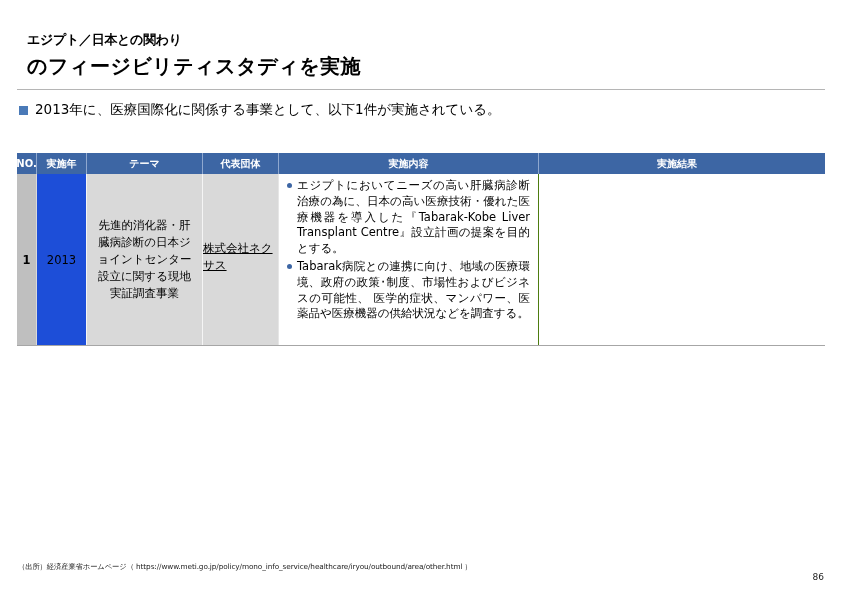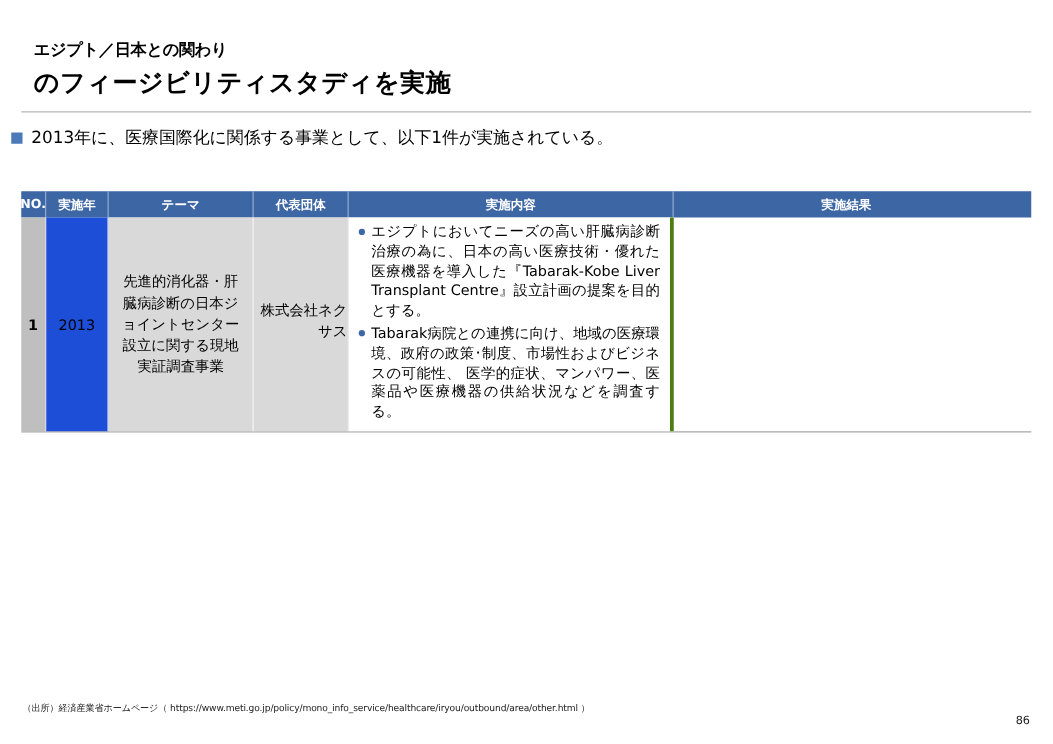--- a/index.html
+++ b/index.html
@@ -10,21 +10,21 @@
   .subtitle {
     position: absolute; left: 27px; top: 31px; font-size: 13px; font-weight: bold; letter-spacing: -0.3px;
   }
   .title {
     position: absolute; left: 27px; top: 53px; font-size: 20px; font-weight: bold; letter-spacing: 0.5px;
   }
   .title-rule {
     position: absolute; left: 17px; top: 89px; width: 808px; height: 1px; background: #b5b5b5;
   }
   .lead {
-    position: absolute; left: 8px; top: 101px; font-size: 13.5px; display: flex; align-items: center;
+    position: absolute; left: 18px; top: 101px; font-size: 13.5px; display: flex; align-items: center;
   }
   .lead .square {
     display: inline-block; width: 9px; height: 9px; background: #4a7ab8; margin-right: 7px; margin-left: 1px;
   }
   .section-title {
     position: absolute; left: 18px; top: 130px; font-size: 13px; font-weight: bold; margin-top: 26px;
   }
   .table {
     position: absolute; left: 17px; top: 153px; width: 808px;
     border-bottom: 1.5px solid #a6a6a6;
@@ -38,22 +38,22 @@
   .td { box-sizing: border-box; border-right: 1px solid #f0f0f0; font-size: 11.5px; }
   .c-no { width: 20px; }
   .c-year { width: 50px; }
   .c-theme { width: 116px; }
   .c-org { width: 76px; }
   .c-content { width: 260px; }
   .c-result { width: 276px; }
   .tbody .c-no { background: #bfbfbf; font-weight: bold; display: flex; align-items: center; justify-content: center; border-right: 1px solid #d9d9d9; }
   .tbody .c-year { background: #1d4ed8; display: flex; align-items: center; justify-content: center; border-right: 1.5px solid #f5f5f5; }
   .tbody .c-theme { background: #d9d9d9; display: flex; align-items: center; justify-content: center; text-align: center; line-height: 17px; border-right: 1.5px solid #f5f5f5; padding: 0 6px; }
-  .tbody .c-org { background: #d9d9d9; display: flex; align-items: center; justify-content: center; text-align: right; line-height: 17px; border-right: 1px solid #e6e6e6; padding-bottom: 6px; }
-  .tbody .c-content { background: #fff; padding: 4px 8px 0 8px; border-right: 3px solid #4d7c0f; }
+  .tbody .c-org { background: #d9d9d9; display: flex; align-items: center; justify-content: center; text-align: left; line-height: 17px; border-right: 1px solid #e6e6e6; padding-bottom: 6px; text-decoration: underline; }
+  .tbody .c-content { background: #fff; padding: 4px 8px 0 8px; border-right: 1px solid #4d7c0f; }
   .tbody .c-result { background: #fff; padding: 29px 8px 0 9px; border-right: none; }
   .bullet {
     position: relative; padding-left: 10px; line-height: 15.8px; font-size: 11.5px; margin-bottom: 2px;
     text-align: justify;
   }
   .bullet .dot {
     position: absolute; left: 0; top: 5px; width: 5px; height: 5px; border-radius: 50%; background: #3d66a4;
   }
   .c-result .bullet { margin-bottom: 4px; }
   .source {

